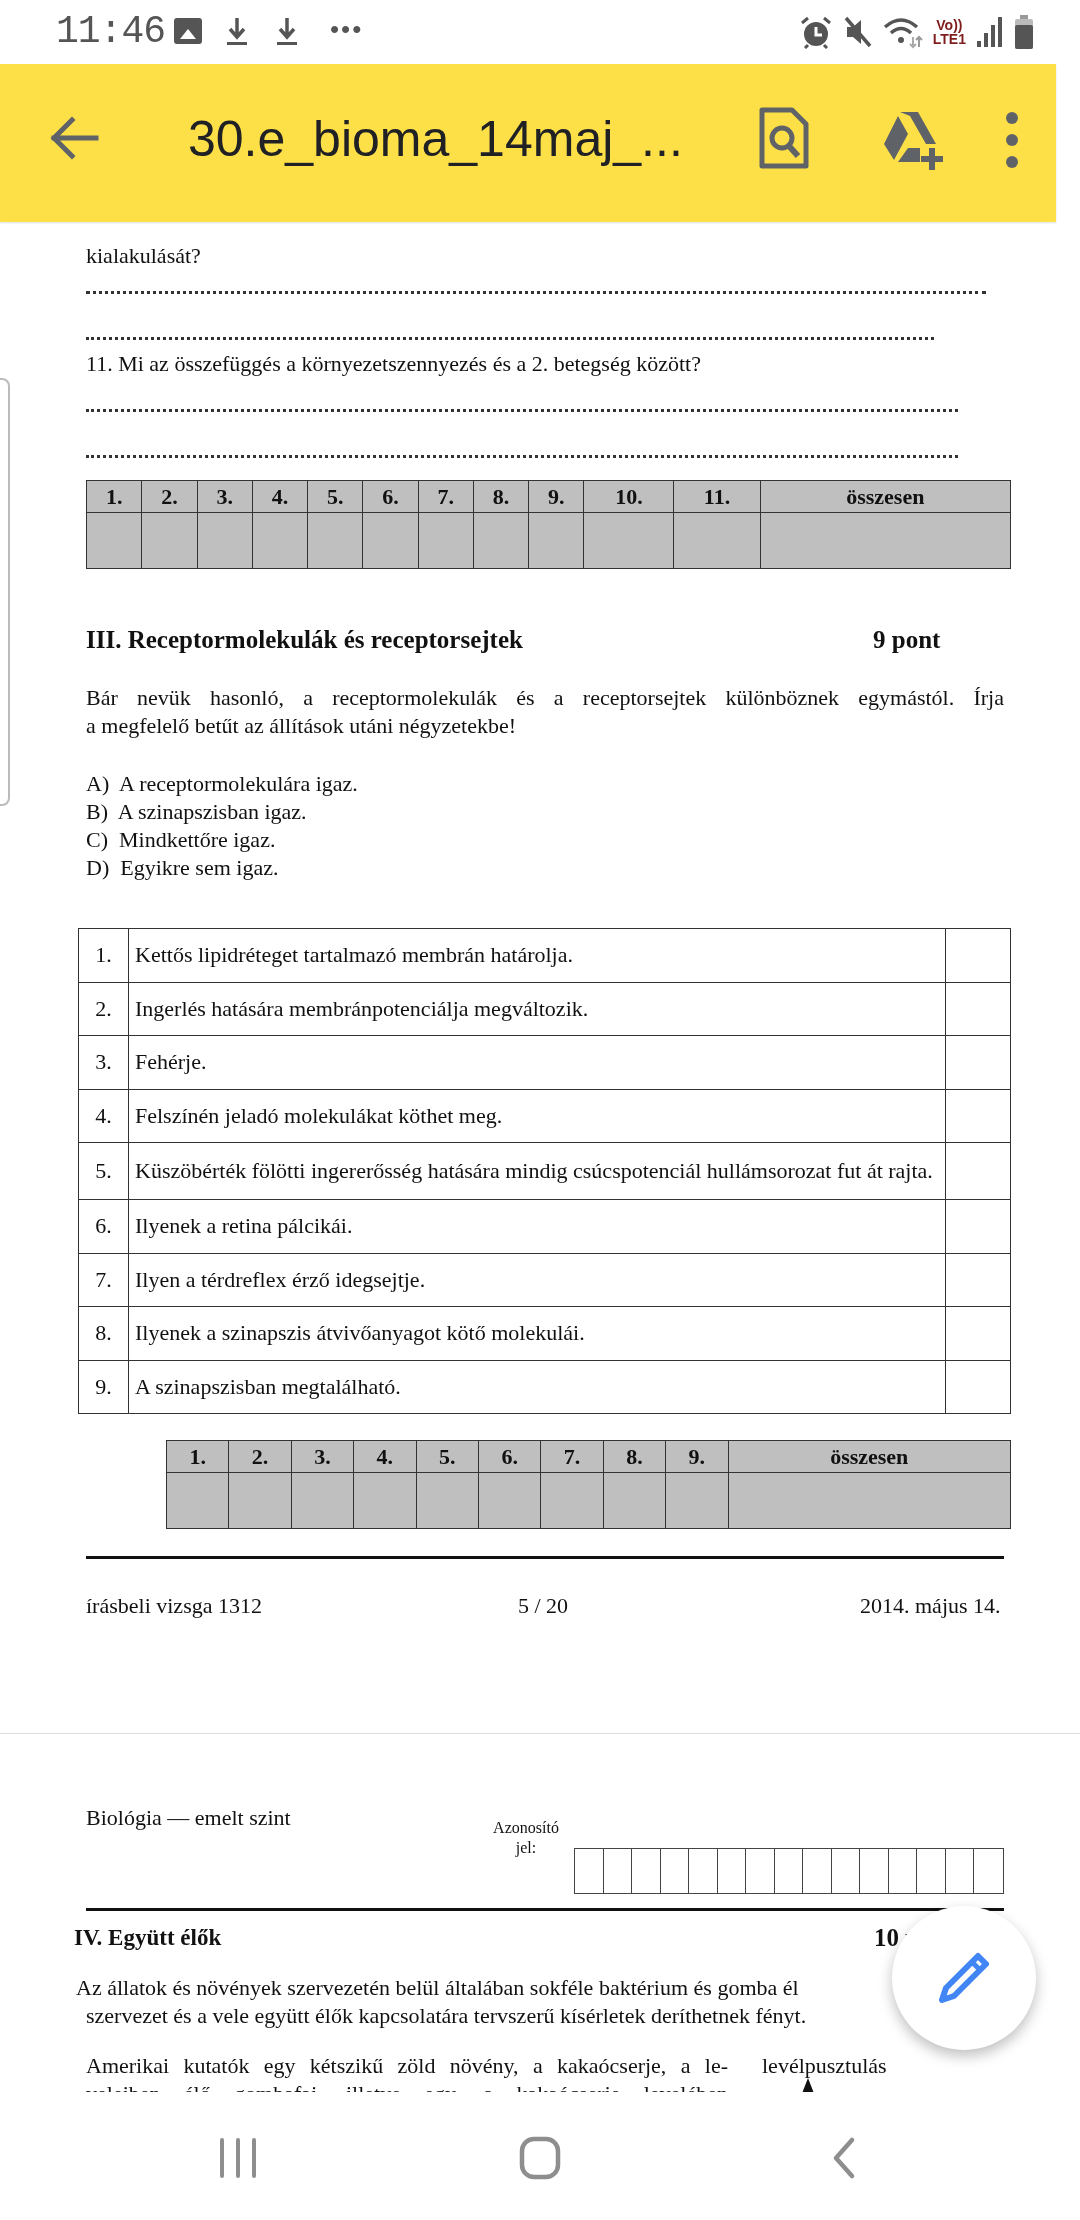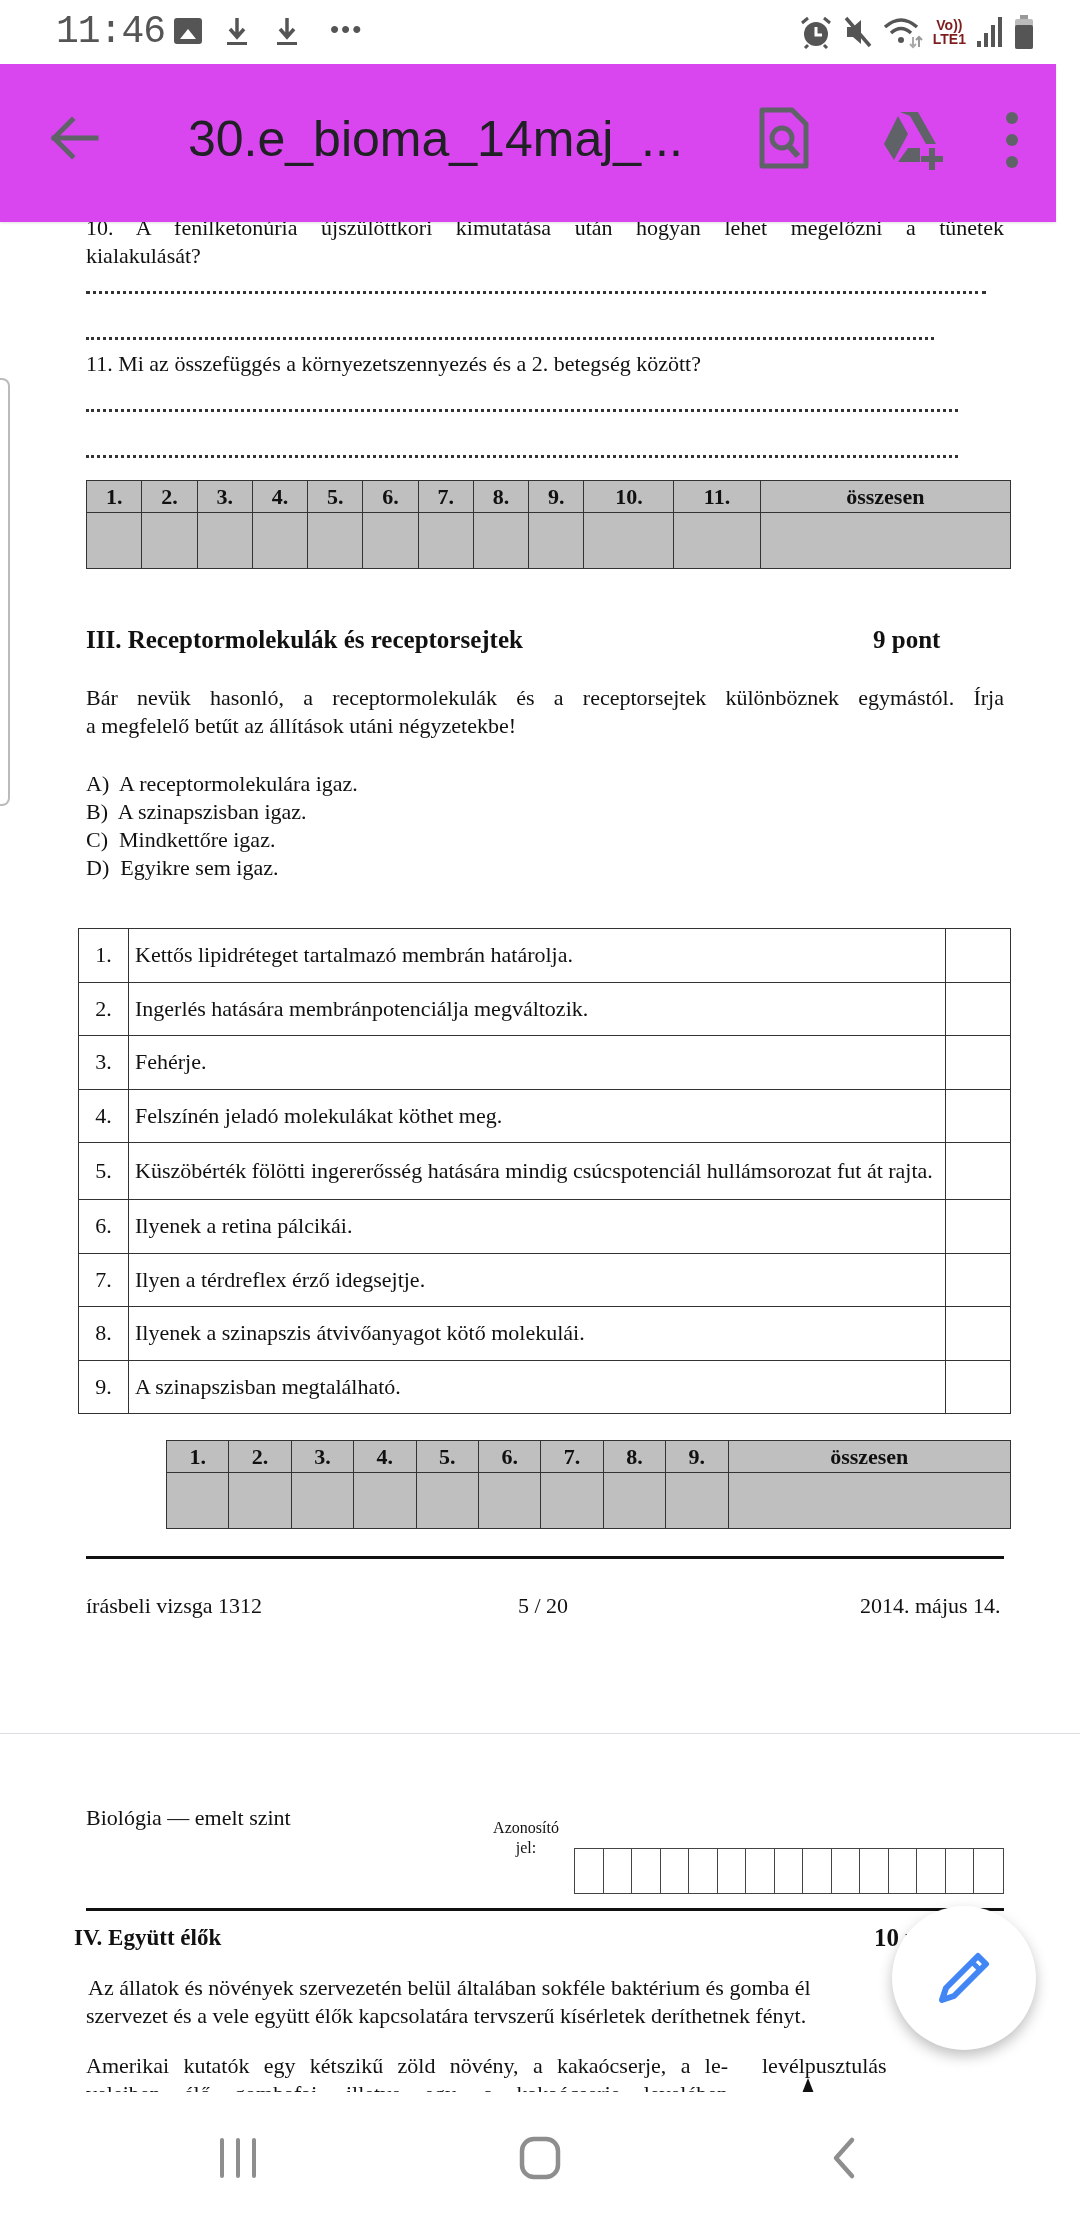--- a/index.html
+++ b/index.html
@@ -11,21 +11,21 @@
   .status-time { position: absolute; left: 56px; top: 10px; font-family: Liberation Mono, monospace; font-size: 38px; color: #555; letter-spacing: -1px; }
   .sb-icon { position: absolute; top: 16px; }
   .sb-gallery { left: 174px; top: 18px; width: 28px; height: 26px; border: 3px solid #555; border-radius: 3px; background: #555; }
   .sb-gallery::after { content: ""; position: absolute; left: 3px; bottom: 2px; width: 0; height: 0; border-left: 8px solid transparent; border-right: 8px solid transparent; border-bottom: 10px solid #fff; }
   .sb-dl { width: 22px; height: 30px; }
   .sb-dots { left: 330px; top: 14px; font-family: "Liberation Sans", sans-serif; font-size: 26px; color: #555; letter-spacing: 2px; }
   .sb-right { position: absolute; right: 46px; top: 12px; height: 40px; display: flex; align-items: center; gap: 10px; }
   .sb-lte { font-family: "Liberation Sans", sans-serif; font-size: 14px; line-height: 14px; color: #7f1d1d; font-weight: bold; text-align: center; }
 
   
-  .app-bar { position: absolute; left: 0; top: 64px; width: 1056px; height: 158px; background: #d946ef; z-index: 19; box-shadow: 0 1px 2px rgba(0,0,0,0.12); }
+  .app-bar { position: absolute; left: 0; top: 64px; width: 1056px; height: 158px; background: #fde047; z-index: 19; box-shadow: 0 1px 2px rgba(0,0,0,0.12); }
   .back-btn { position: absolute; left: 46px; top: 46px; width: 56px; height: 56px; }
   .doc-title { position: absolute; left: 188px; top: 46px; font-family: "Liberation Sans", sans-serif; font-size: 50px; color: #202124; white-space: nowrap; }
   .preview-btn { position: absolute; left: 756px; top: 42px; width: 56px; height: 64px; }
   .drive-btn { position: absolute; left: 880px; top: 44px; width: 64px; height: 64px; }
   .more-btn { position: absolute; left: 1000px; top: 46px; width: 24px; height: 60px; }
 
   
   .viewport { position: absolute; left: 0; top: 222px; width: 1080px; height: 1870px; overflow: hidden; background: #f1f2f4; }
   .page { position: absolute; left: 0; width: 1080px; background: #fff; }
   .page-1 { top: -22px; height: 1715px; box-shadow: 0 4px 6px rgba(0,0,0,0.18); }
@@ -136,21 +136,20 @@
   <svg class="more-btn" viewBox="0 0 24 60">
     <circle cx="12" cy="8" r="6" fill="#5f6368"></circle>
     <circle cx="12" cy="30" r="6" fill="#5f6368"></circle>
     <circle cx="12" cy="52" r="6" fill="#5f6368"></circle>
   </svg>
 </div>
 
 <div class="viewport">
 
   <div class="page page-1">
-    <div class="txt justify" style="left:86px; top:14px; width:918px;">10. A fenilketonúria újszülöttkori kimutatása után hogyan lehet megelőzni a tünetek</div>
     <div class="txt" style="left:86px; top:42px;">kialakulását?</div>
     <div class="dots" style="top:84px; width:900px;"></div>
     <div class="dots" style="top:130px; width:848px;"></div>
     <div class="txt" style="left:86px; top:150px;">11. Mi az összefüggés a környezetszennyezés és a 2. betegség között?</div>
     <div class="dots" style="top:202px; width:872px;"></div>
     <div class="dots" style="top:248px; width:872px;"></div>
 
     <table class="score" style="left:86px; top:280px; width:925px;">
       <tbody>
           <tr class="head" id="score1-head">
@@ -315,21 +314,21 @@
         <div class="id-cell"></div>
         <div class="id-cell"></div>
         <div class="id-cell"></div>
         <div class="id-cell"></div>
       </div>
     <div class="hr-thick" style="top:174px;"></div>
 
     <div class="txt bold" style="left:74px; top:190px; font-size:23px;">IV. Együtt élők</div>
     <div class="txt bold" style="left:874px; top:190px; font-size:25px;">10 pont</div>
 
-    <div class="txt" style="left:88px; top:240px;">Az állatok és növények szervezetén belül általában sokféle baktérium és gomba él</div>
+    <div class="txt" style="left:76px; top:240px;">Az állatok és növények szervezetén belül általában sokféle baktérium és gomba él</div>
     <div class="txt" style="left:86px; top:268px;">szervezet és a vele együtt élők kapcsolatára tervszerű kísérletek deríthetnek fényt.</div>
 
     <div class="txt justify" style="left:86px; top:318px; width:642px;">Amerikai kutatók egy kétszikű zöld növény, a kakaócserje, a le-</div>
     <div class="txt justify" style="left:86px; top:346px; width:642px;">veleiben élő gombafaj, illetve egy, a kakaócserje levelében</div>
 
     <div class="txt" style="left:762px; top:318px;">levélpusztulás</div>
 
     <svg style="position:absolute; left:798px; top:344px;" width="200" height="70" viewBox="0 0 200 70">
       <path d="M10 70 V12" stroke="#111" stroke-width="3"></path>
       <path d="M3 18 L10 0 L17 18 Z" fill="#111"></path>

